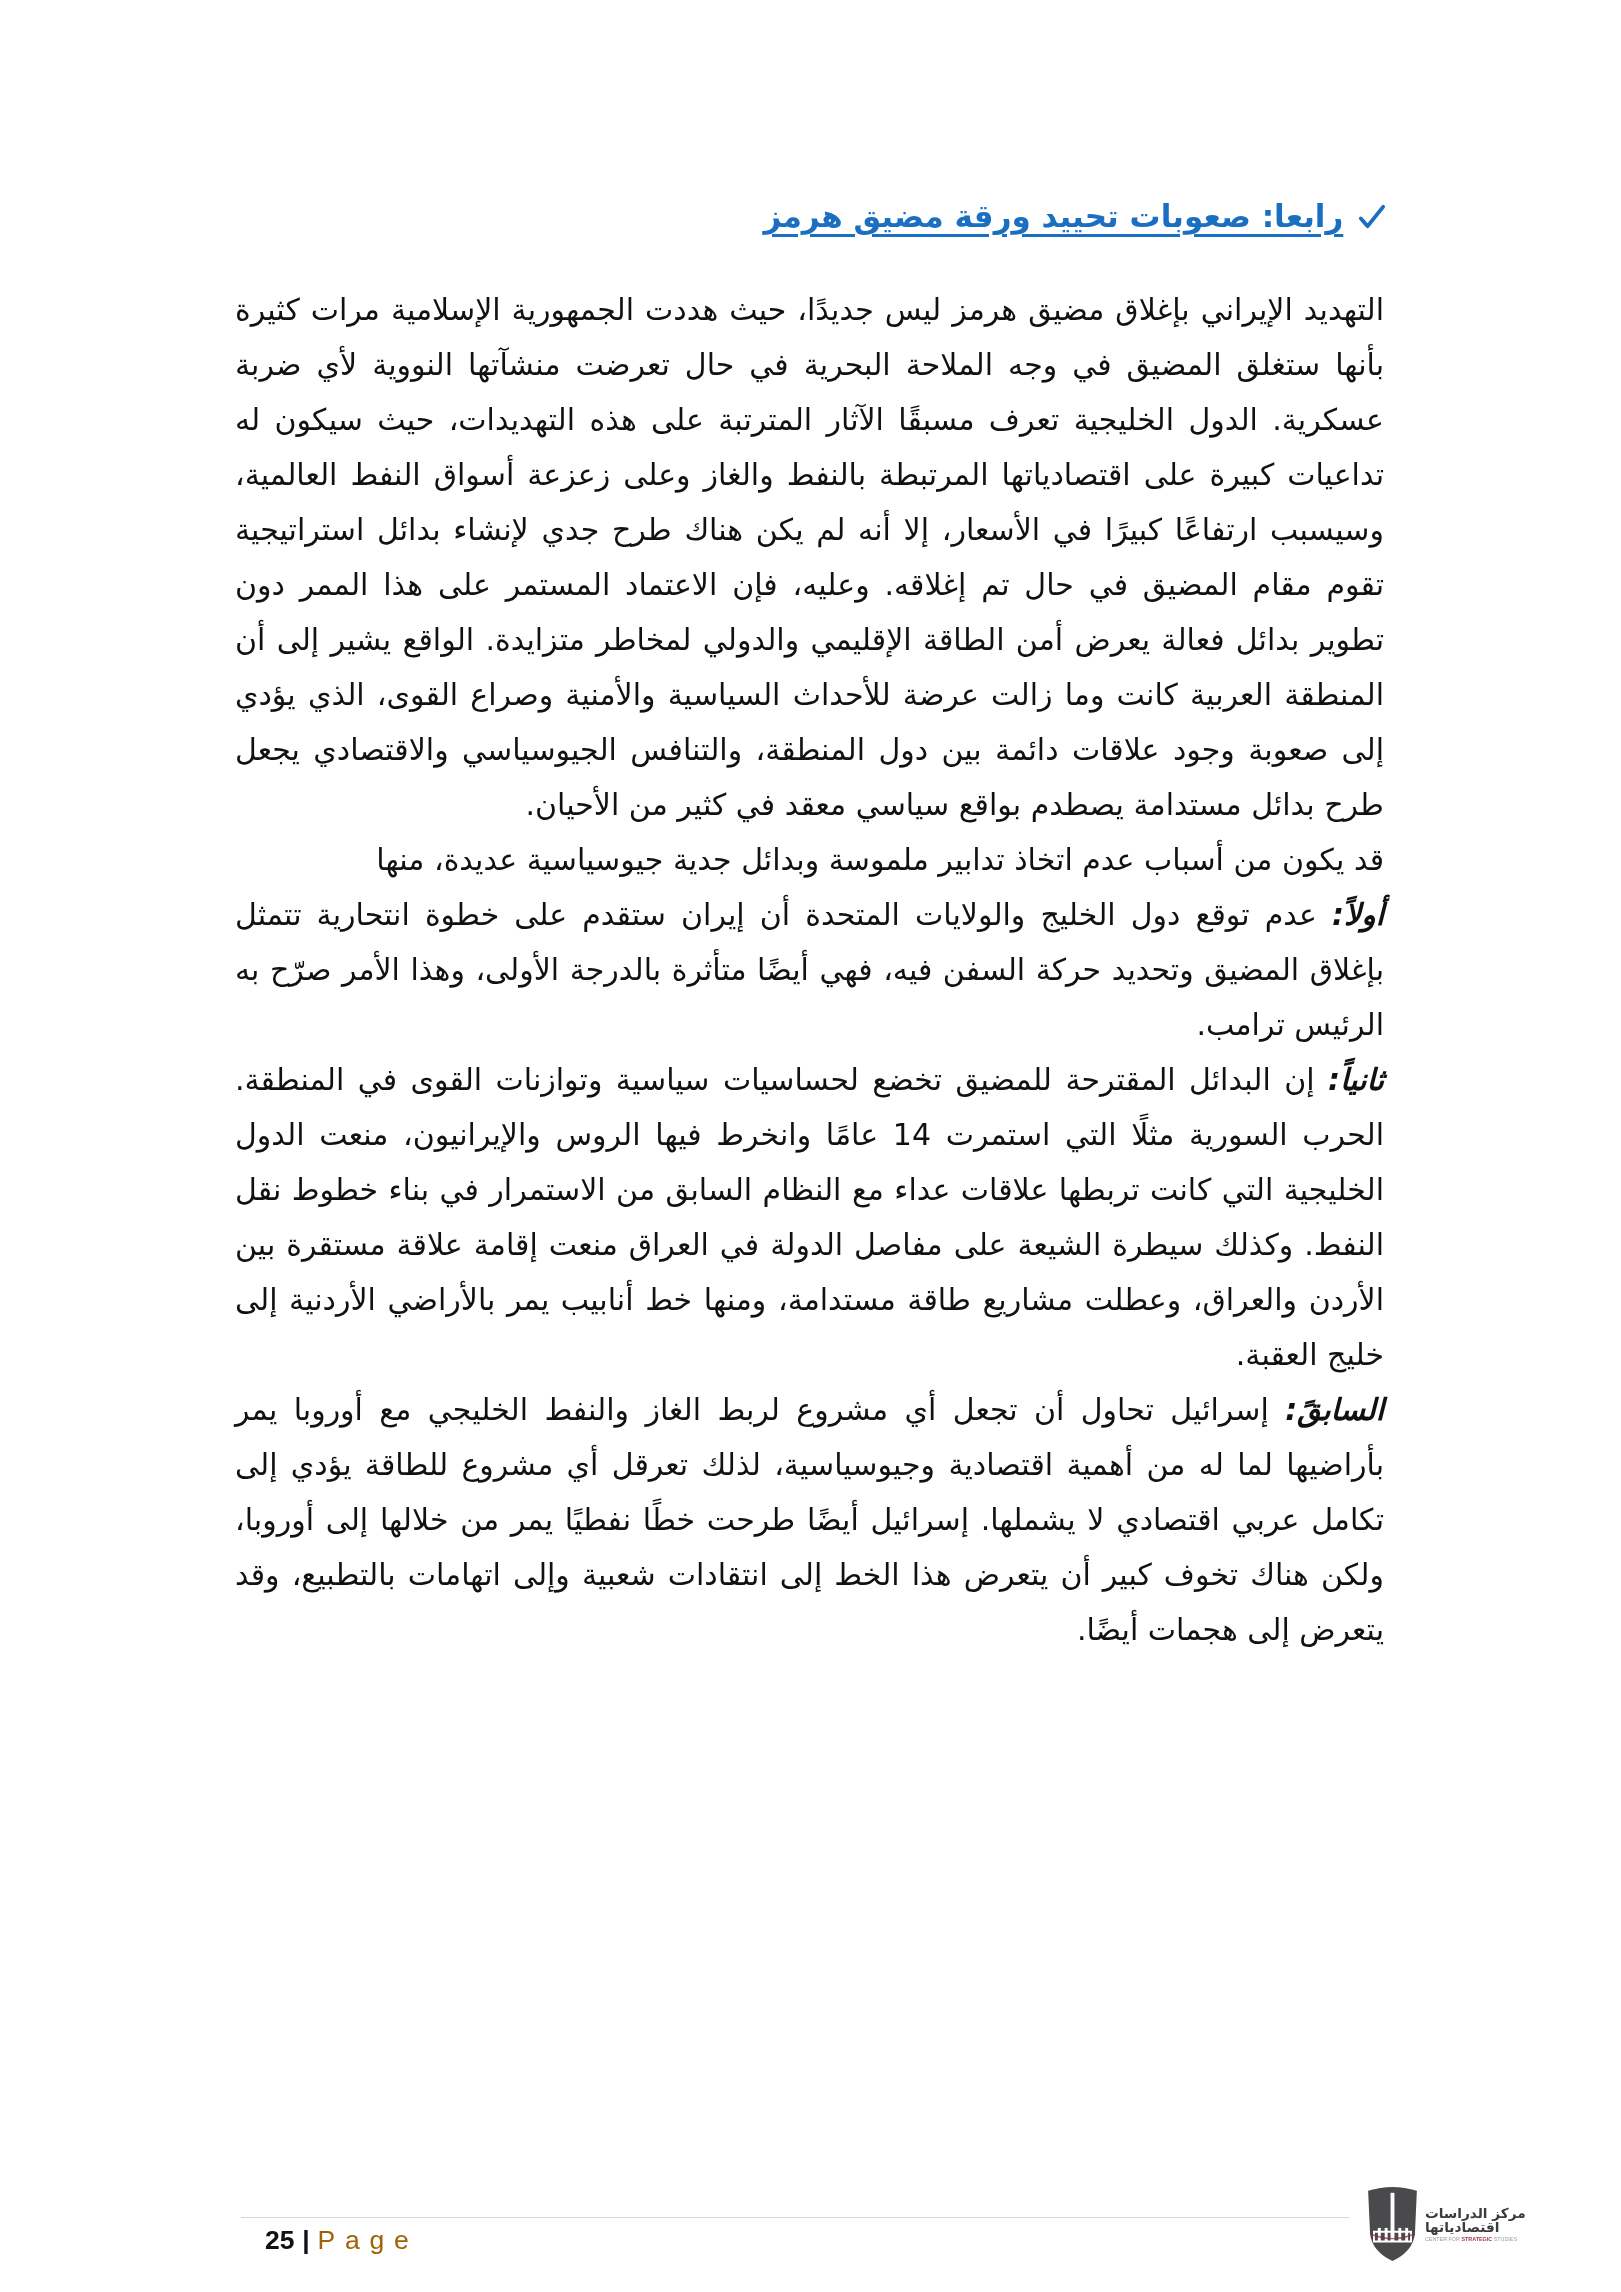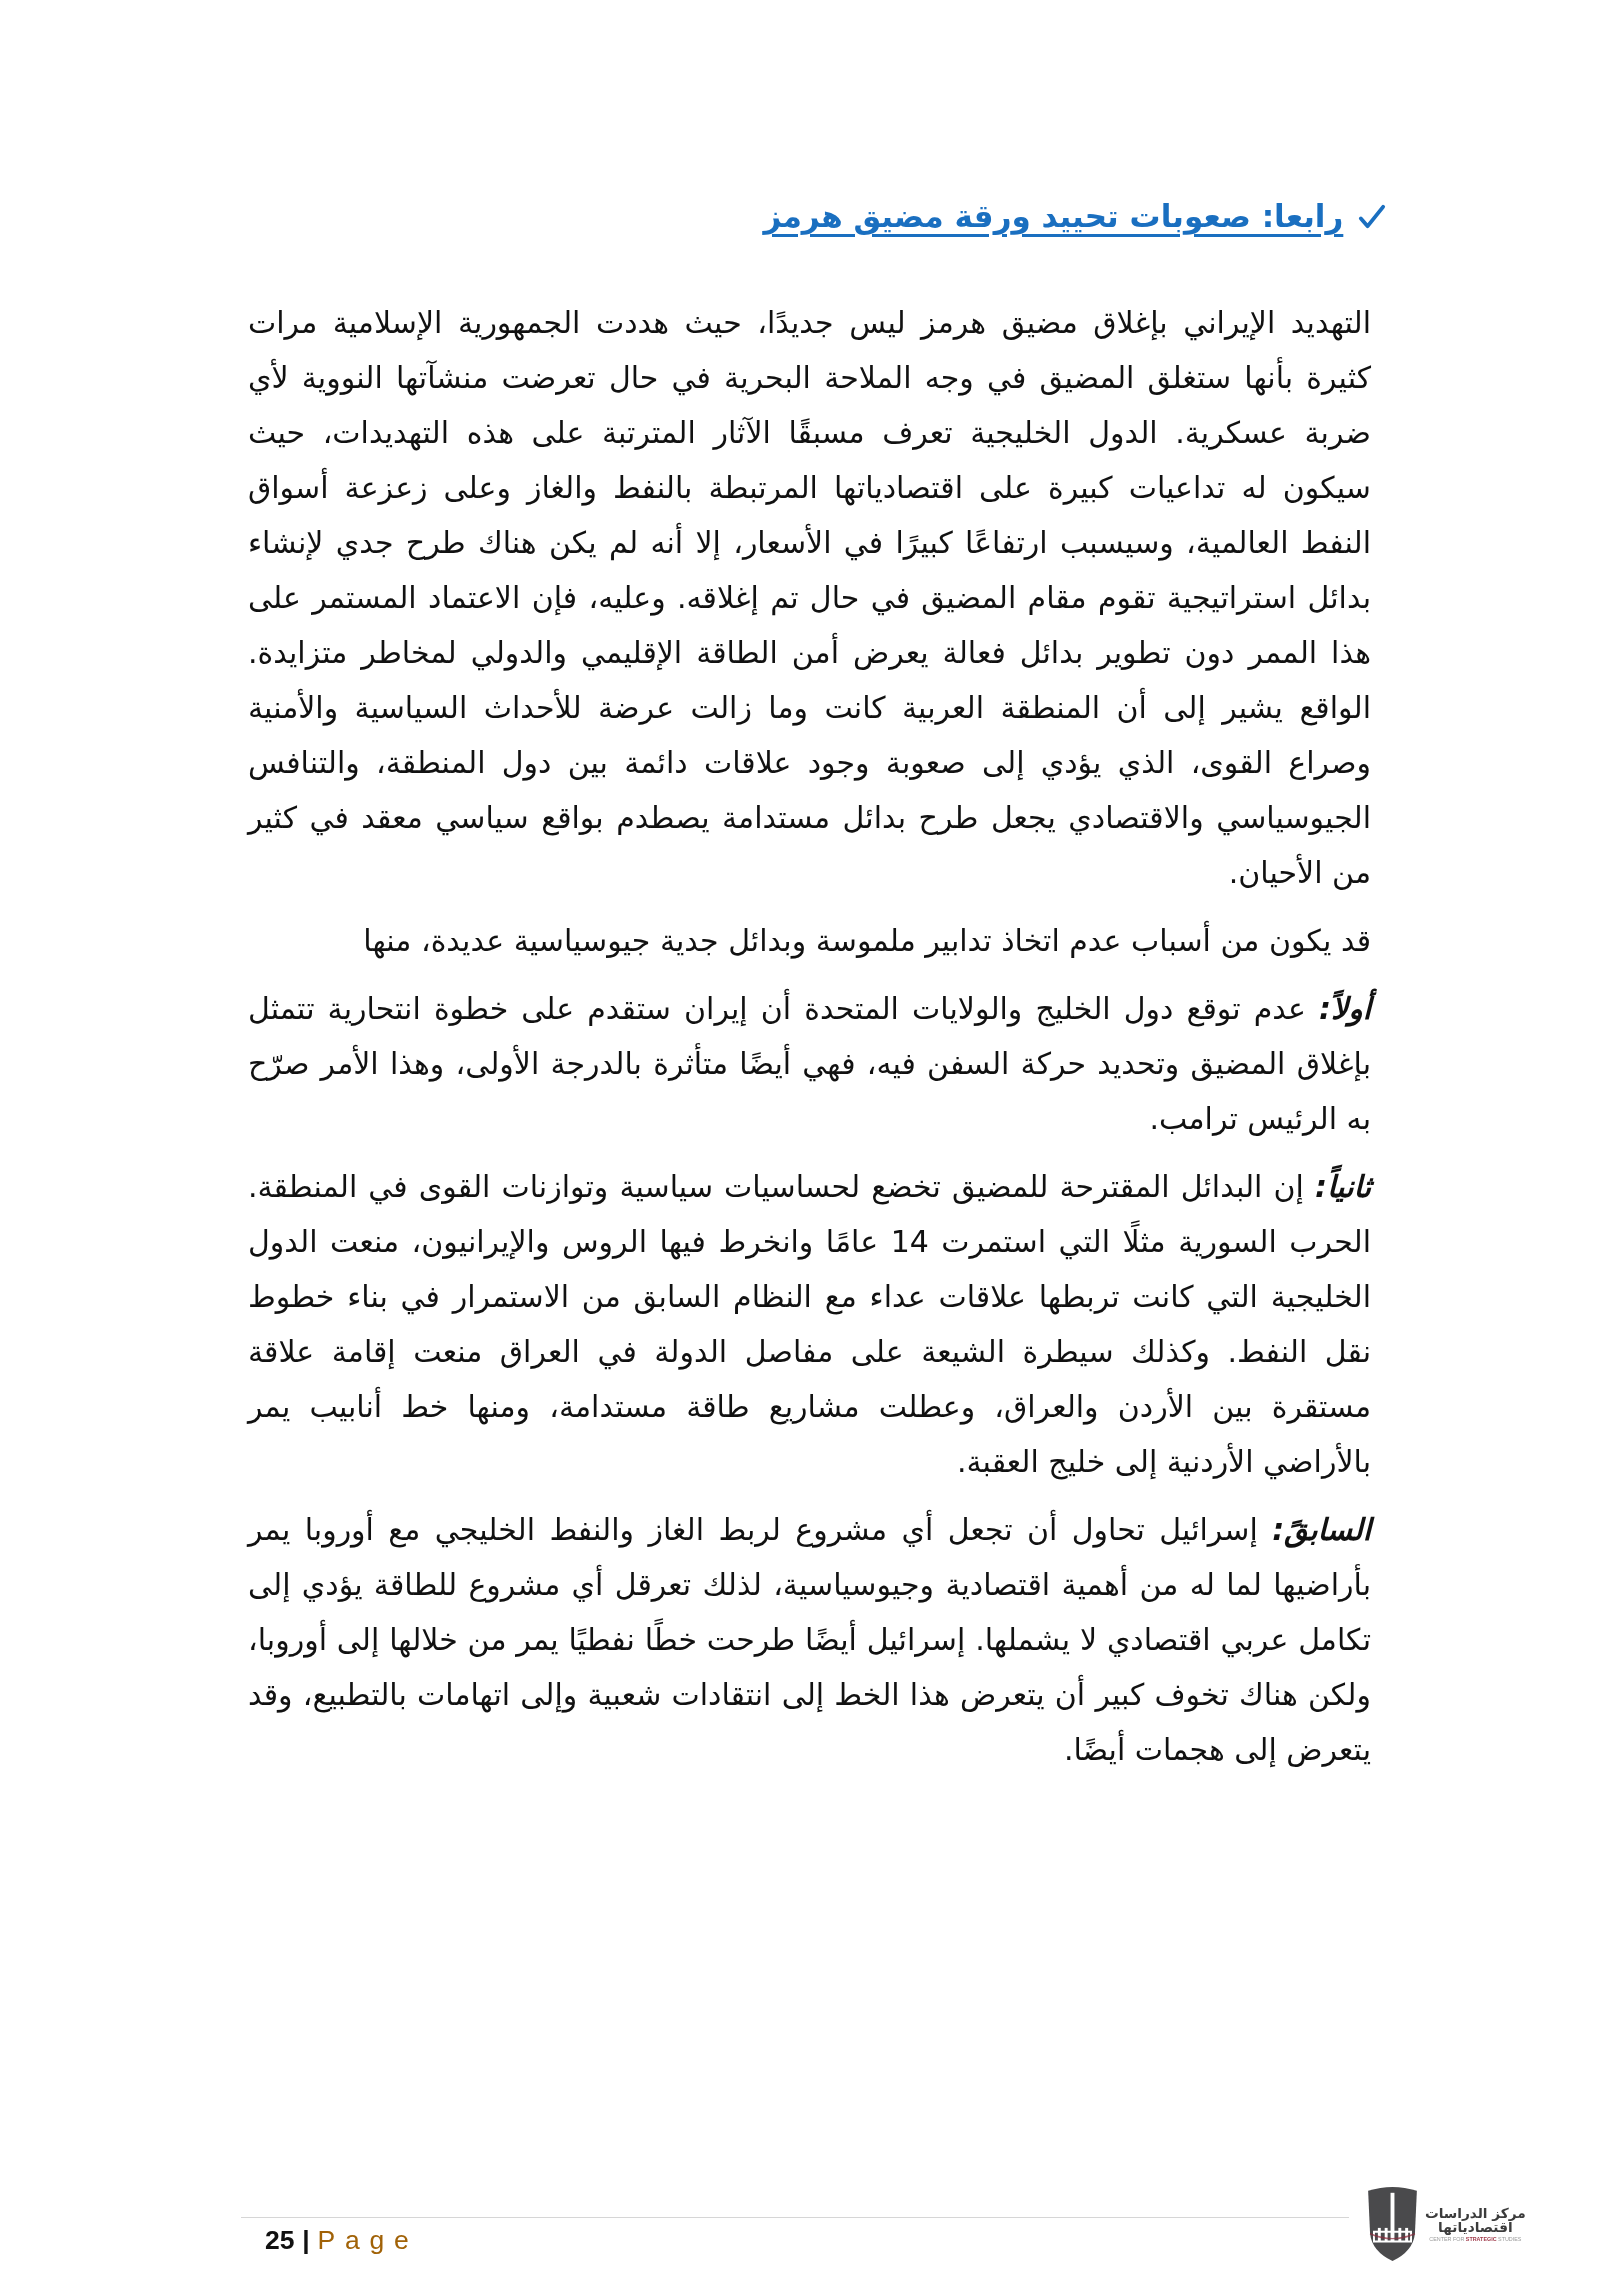--- a/index.html
+++ b/index.html
@@ -51,21 +51,21 @@
       top: 282px;
       left: 235px;
       width: 1149px;
       direction: rtl;
       text-align: justify;
       text-align-last: right;
       font-size: 30px;
       line-height: 55px;
     }
     .para {
-      margin: 13px;
+      margin: 0;
     }
     .lead {
       font-weight: bold;
       font-style: italic;
     }
     .footer-rule {
       position: absolute;
       top: 2217px;
       left: 241px;
       width: 1108px;
@@ -108,21 +108,21 @@
     }
     .logo-shield {
       width: 57px;
       height: 78px;
       display: block;
     }
     .logo-text {
       direction: rtl;
       display: flex;
       flex-direction: column;
-      align-items: center;
+      align-items: flex-end;
       line-height: 1.05;
     }
     .logo-ar-1, .logo-ar-2 {
       font-size: 13.7px;
       color: #3c3c3c;
       font-weight: bold;
       white-space: nowrap;
     }
     .logo-en {
       direction: ltr;

